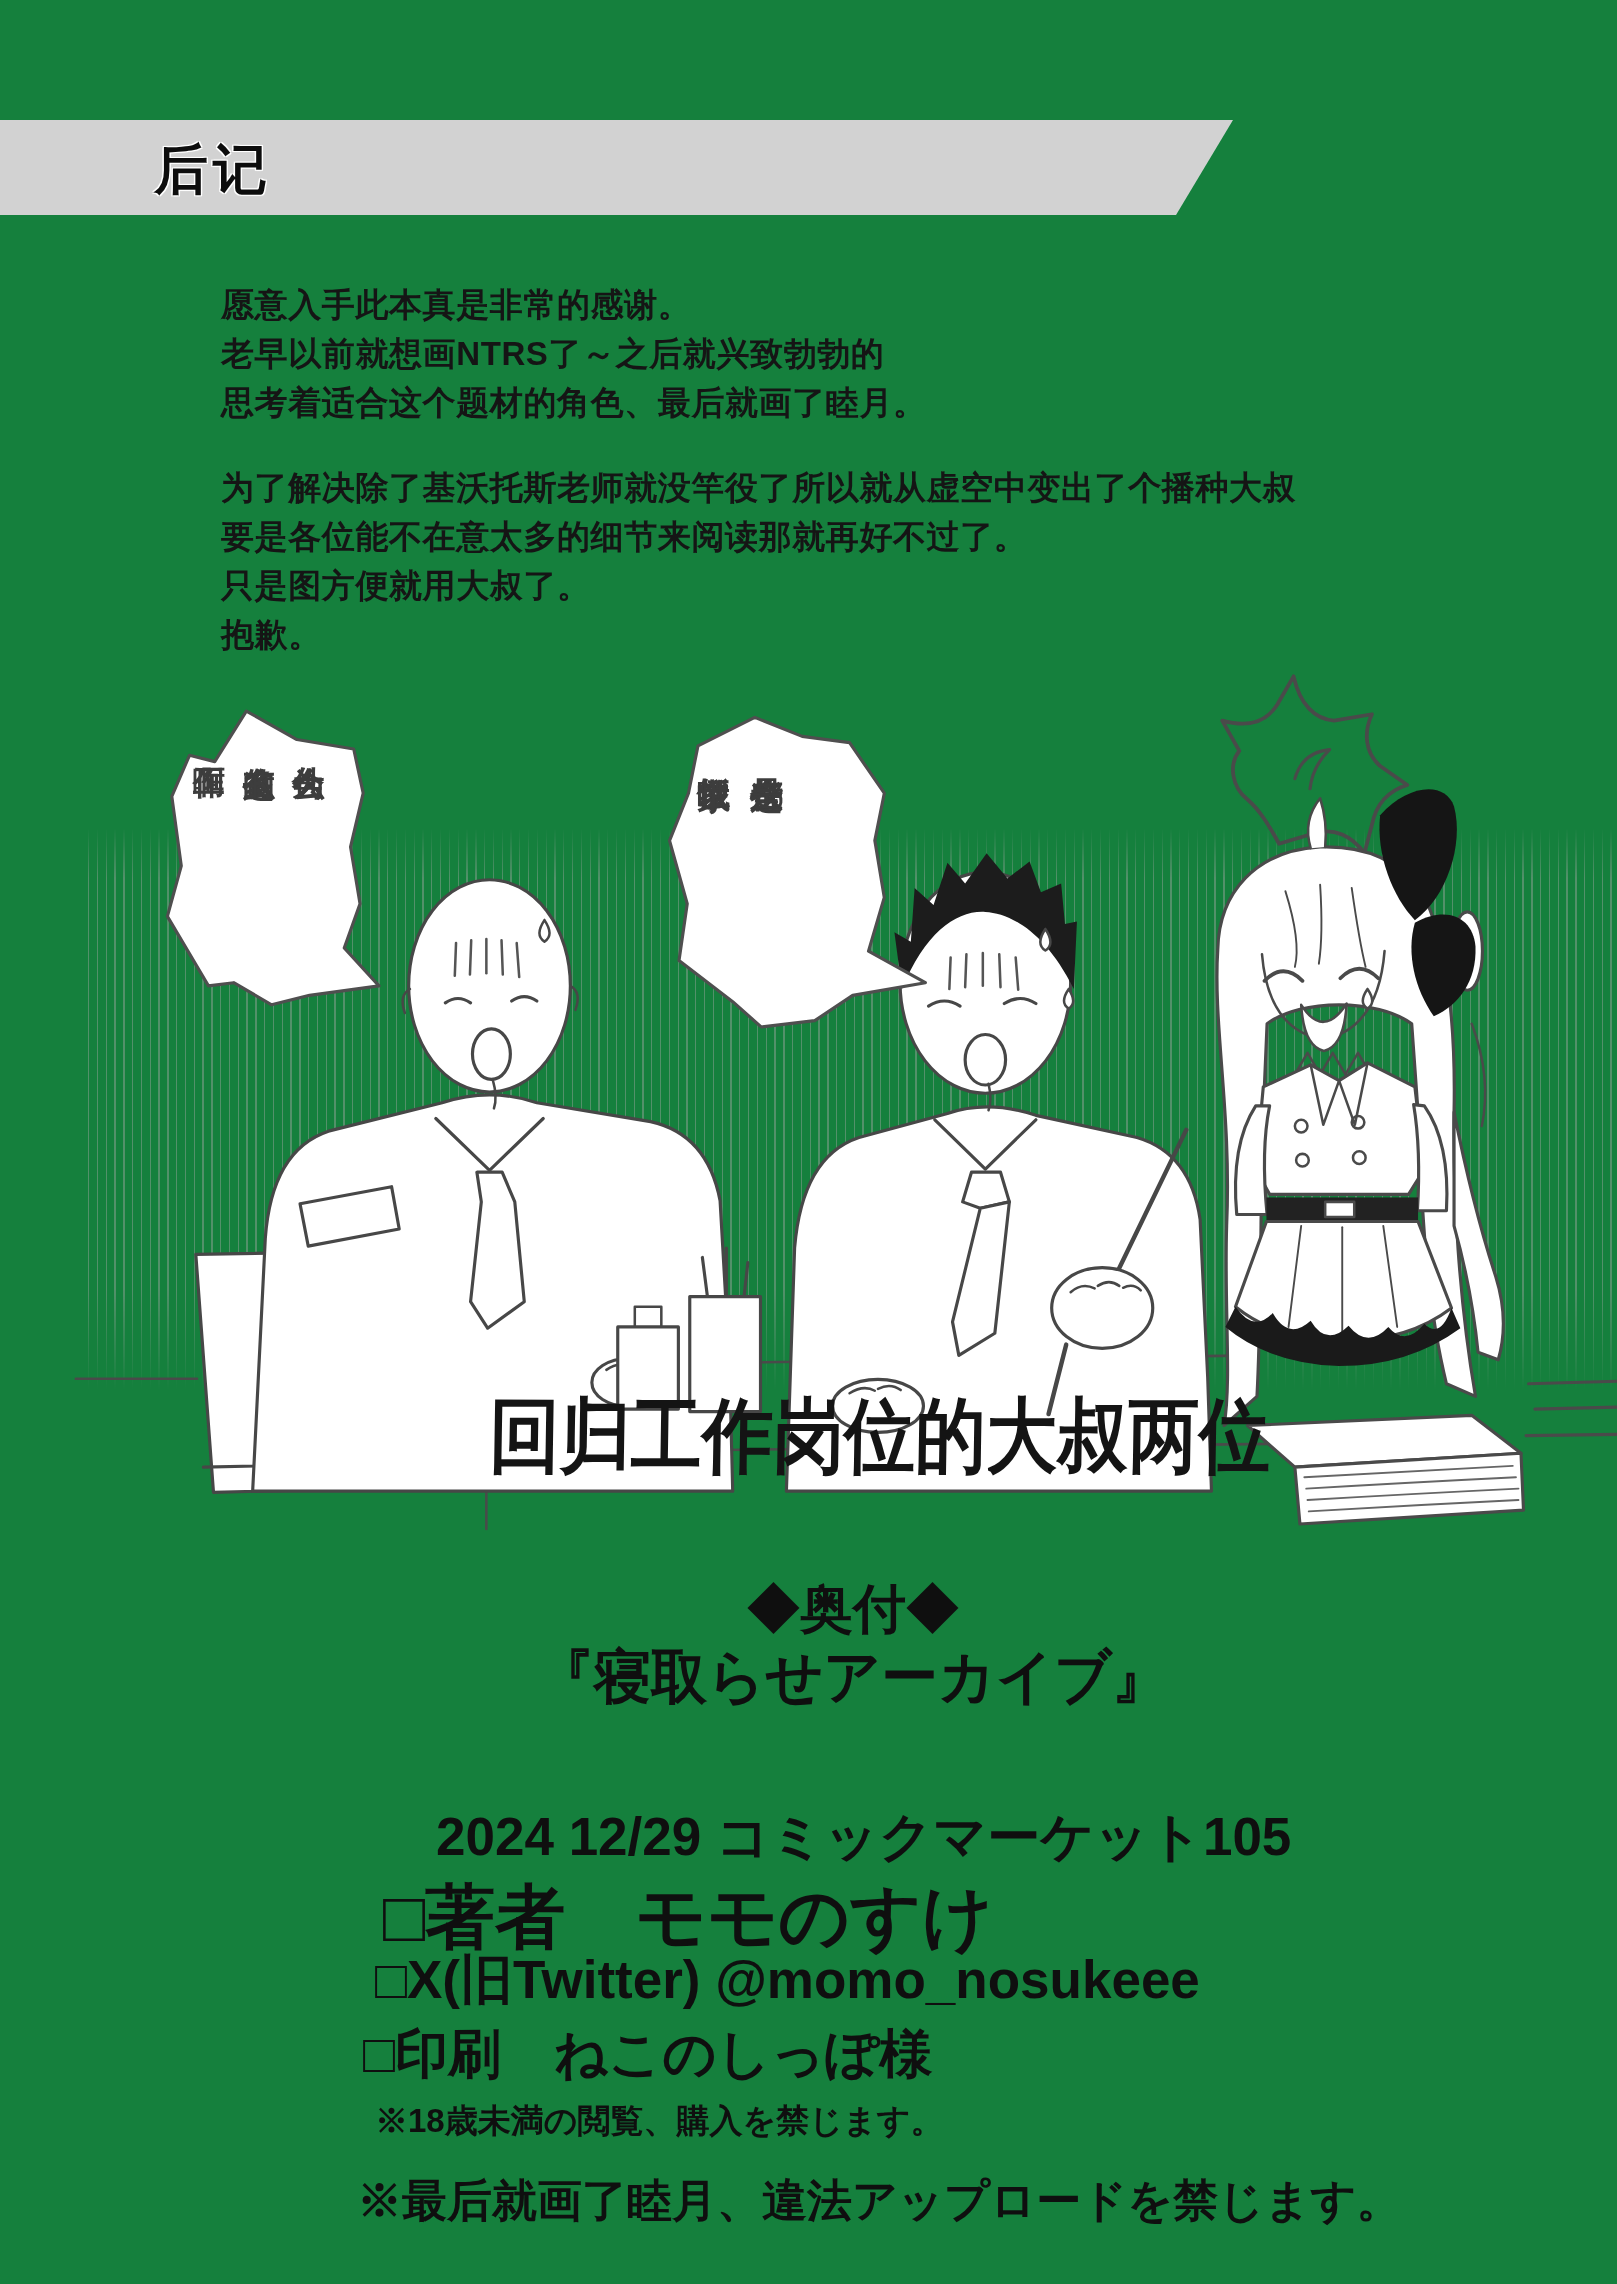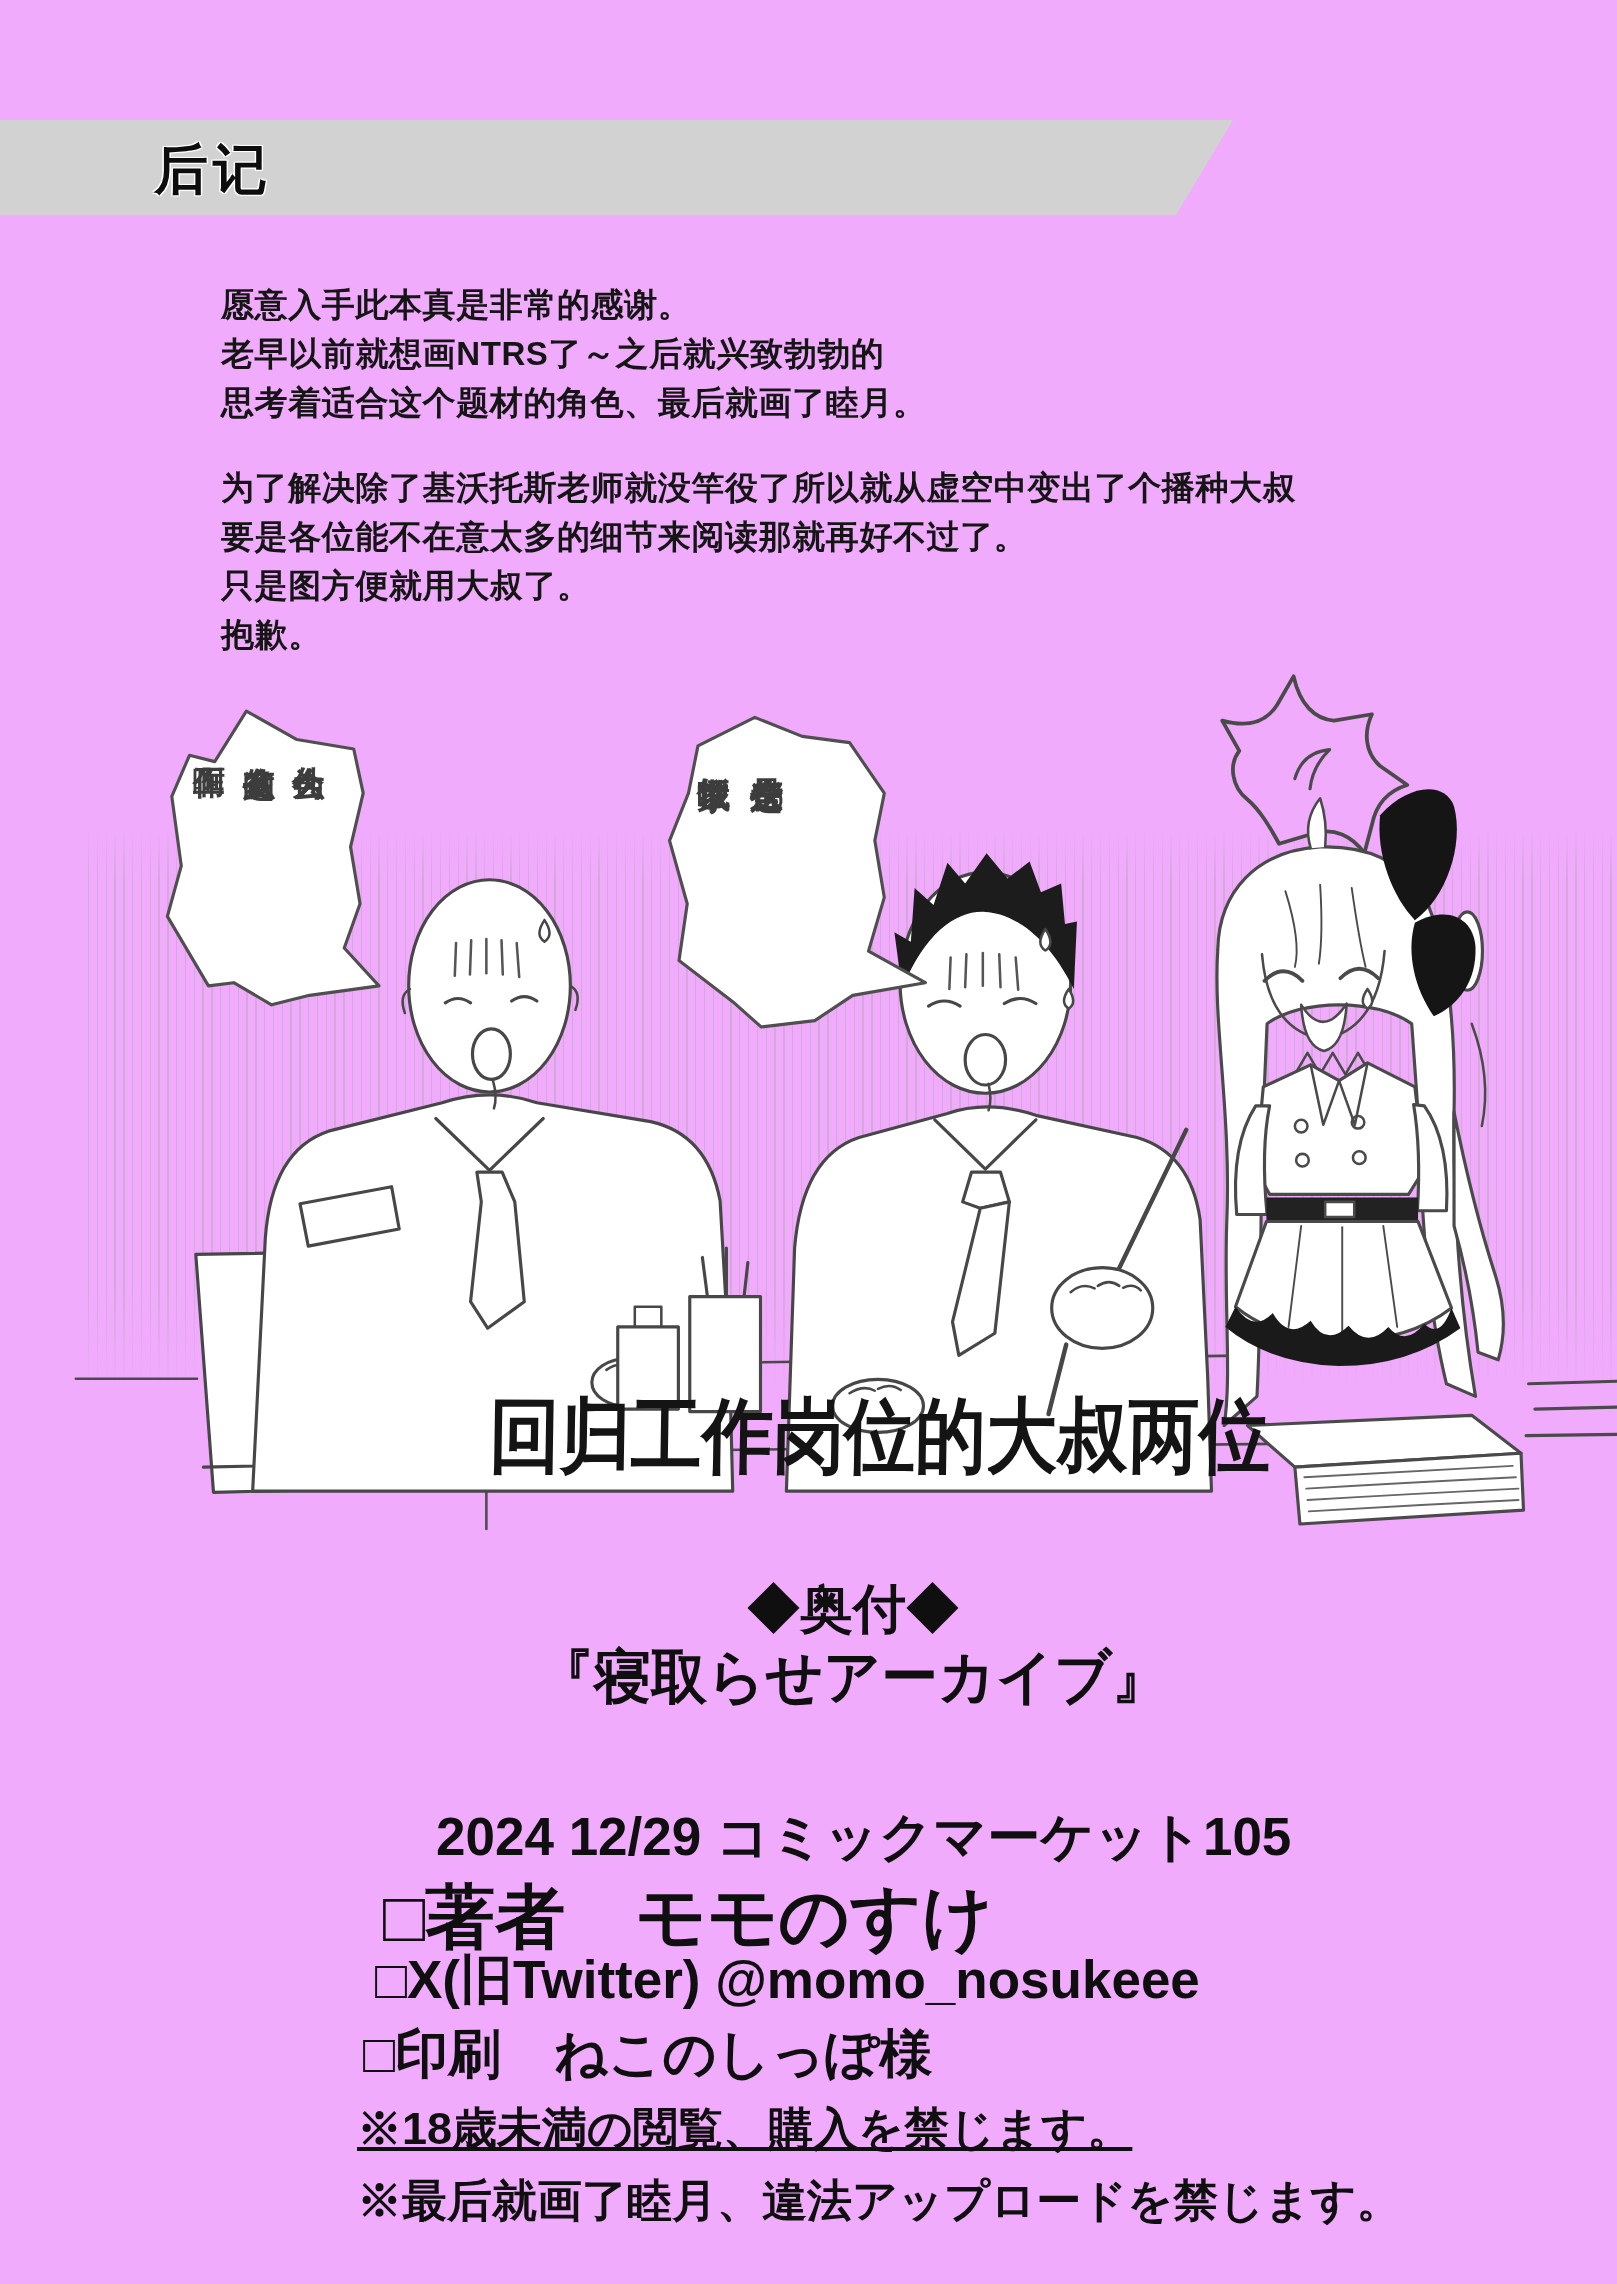--- a/index.html
+++ b/index.html
@@ -1,16 +1,16 @@
 <!DOCTYPE html>
 <html style="font-size:10px"><head>
 <meta charset="utf-8">
 <style>
   html,body{margin:0;padding:0;background:#ffffff;}
-  .page{position:relative;width:1617px;height:2284px;background:#f0abfc;overflow:hidden;
+  .page{position:relative;width:1617px;height:2284px;background:#15803d;overflow:hidden;
         font-family:"Liberation Sans",sans-serif;color:#111;}
   
   .banner{position:absolute;left:0;top:120px;width:1233px;height:95px;background:#d2d2d2;
           clip-path:polygon(0 0,100% 0,calc(100% - 57px) 100%,0 100%);}
   .banner-title{position:absolute;left:154px;top:134px;font-size:54px;font-weight:900;
           letter-spacing:5px;color:#0d0d0d;
           text-shadow:0 0 2.5px #fff,1.3px 1.3px 0 #fff,-1.3px 1.3px 0 #fff,1.3px -1.3px 0 #fff,-1.3px -1.3px 0 #fff;}
   
   .para{position:absolute;left:193px;font-size:33px;line-height:49px;font-weight:700;
         color:#151515;letter-spacing:0.6px;white-space:nowrap;margin-left:28px;}
@@ -34,21 +34,21 @@
            transform-origin:left top;white-space:nowrap;}
   
   .c-line{position:absolute;white-space:nowrap;color:#0f0f0f;}
   .c-heading{left:0;top:1574px;width:1706px;text-align:center;font-size:53px;font-weight:900;}
   .c-title{left:0;top:1638px;width:1706px;text-align:center;font-size:59px;font-weight:900;
            transform:scaleX(.96);transform-origin:center top;}
   .c-event{left:436px;top:1802px;font-size:53px;font-weight:800;}
   .c-author{left:383px;top:1871px;font-size:70px;font-weight:800;}
   .c-twitter{left:363px;top:1945px;font-size:53px;font-weight:800;margin-left:12px;}
   .c-print{left:363px;top:2019px;font-size:53px;font-weight:800;}
-  .c-notice1{left:357px;top:2099px;font-size:45px;font-weight:900;text-decoration:underline;}
+  .c-notice1{left:375px;top:2099px;font-size:33px;font-weight:900;}
   .c-notice2{left:357px;top:2171px;font-size:45px;font-weight:900;}
 </style>
 </head>
 <body>
 
 <div class="page">
 
   <div class="banner"></div>
   <div class="banner-title">后记</div>
 

